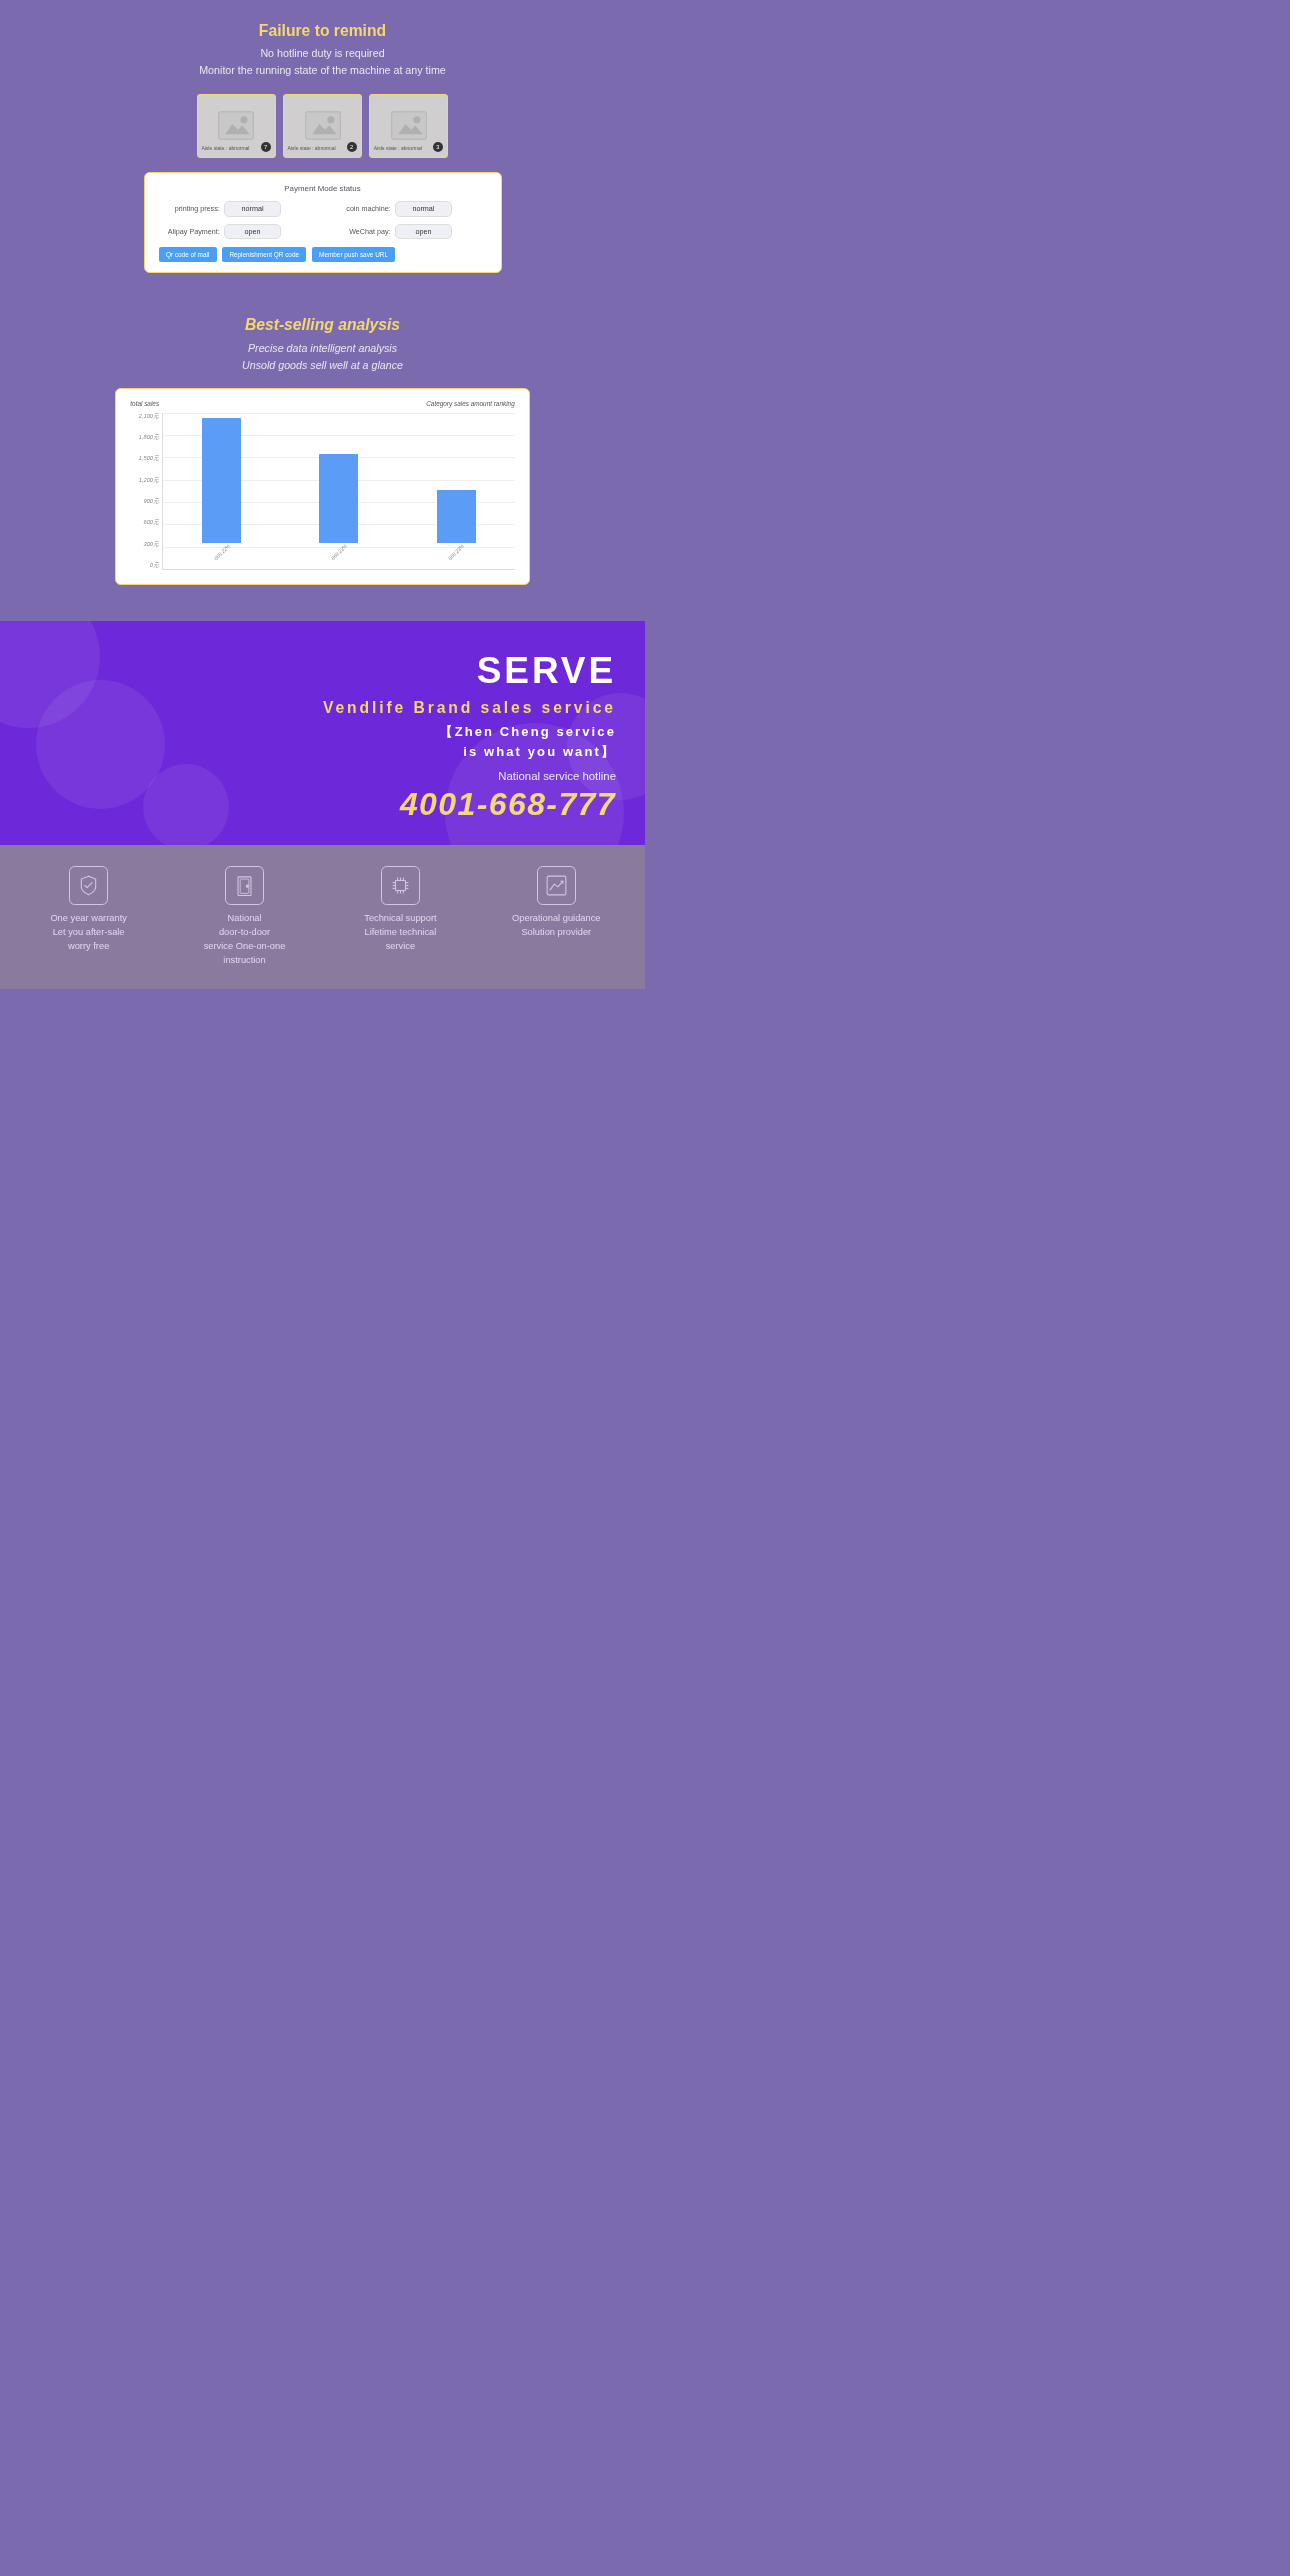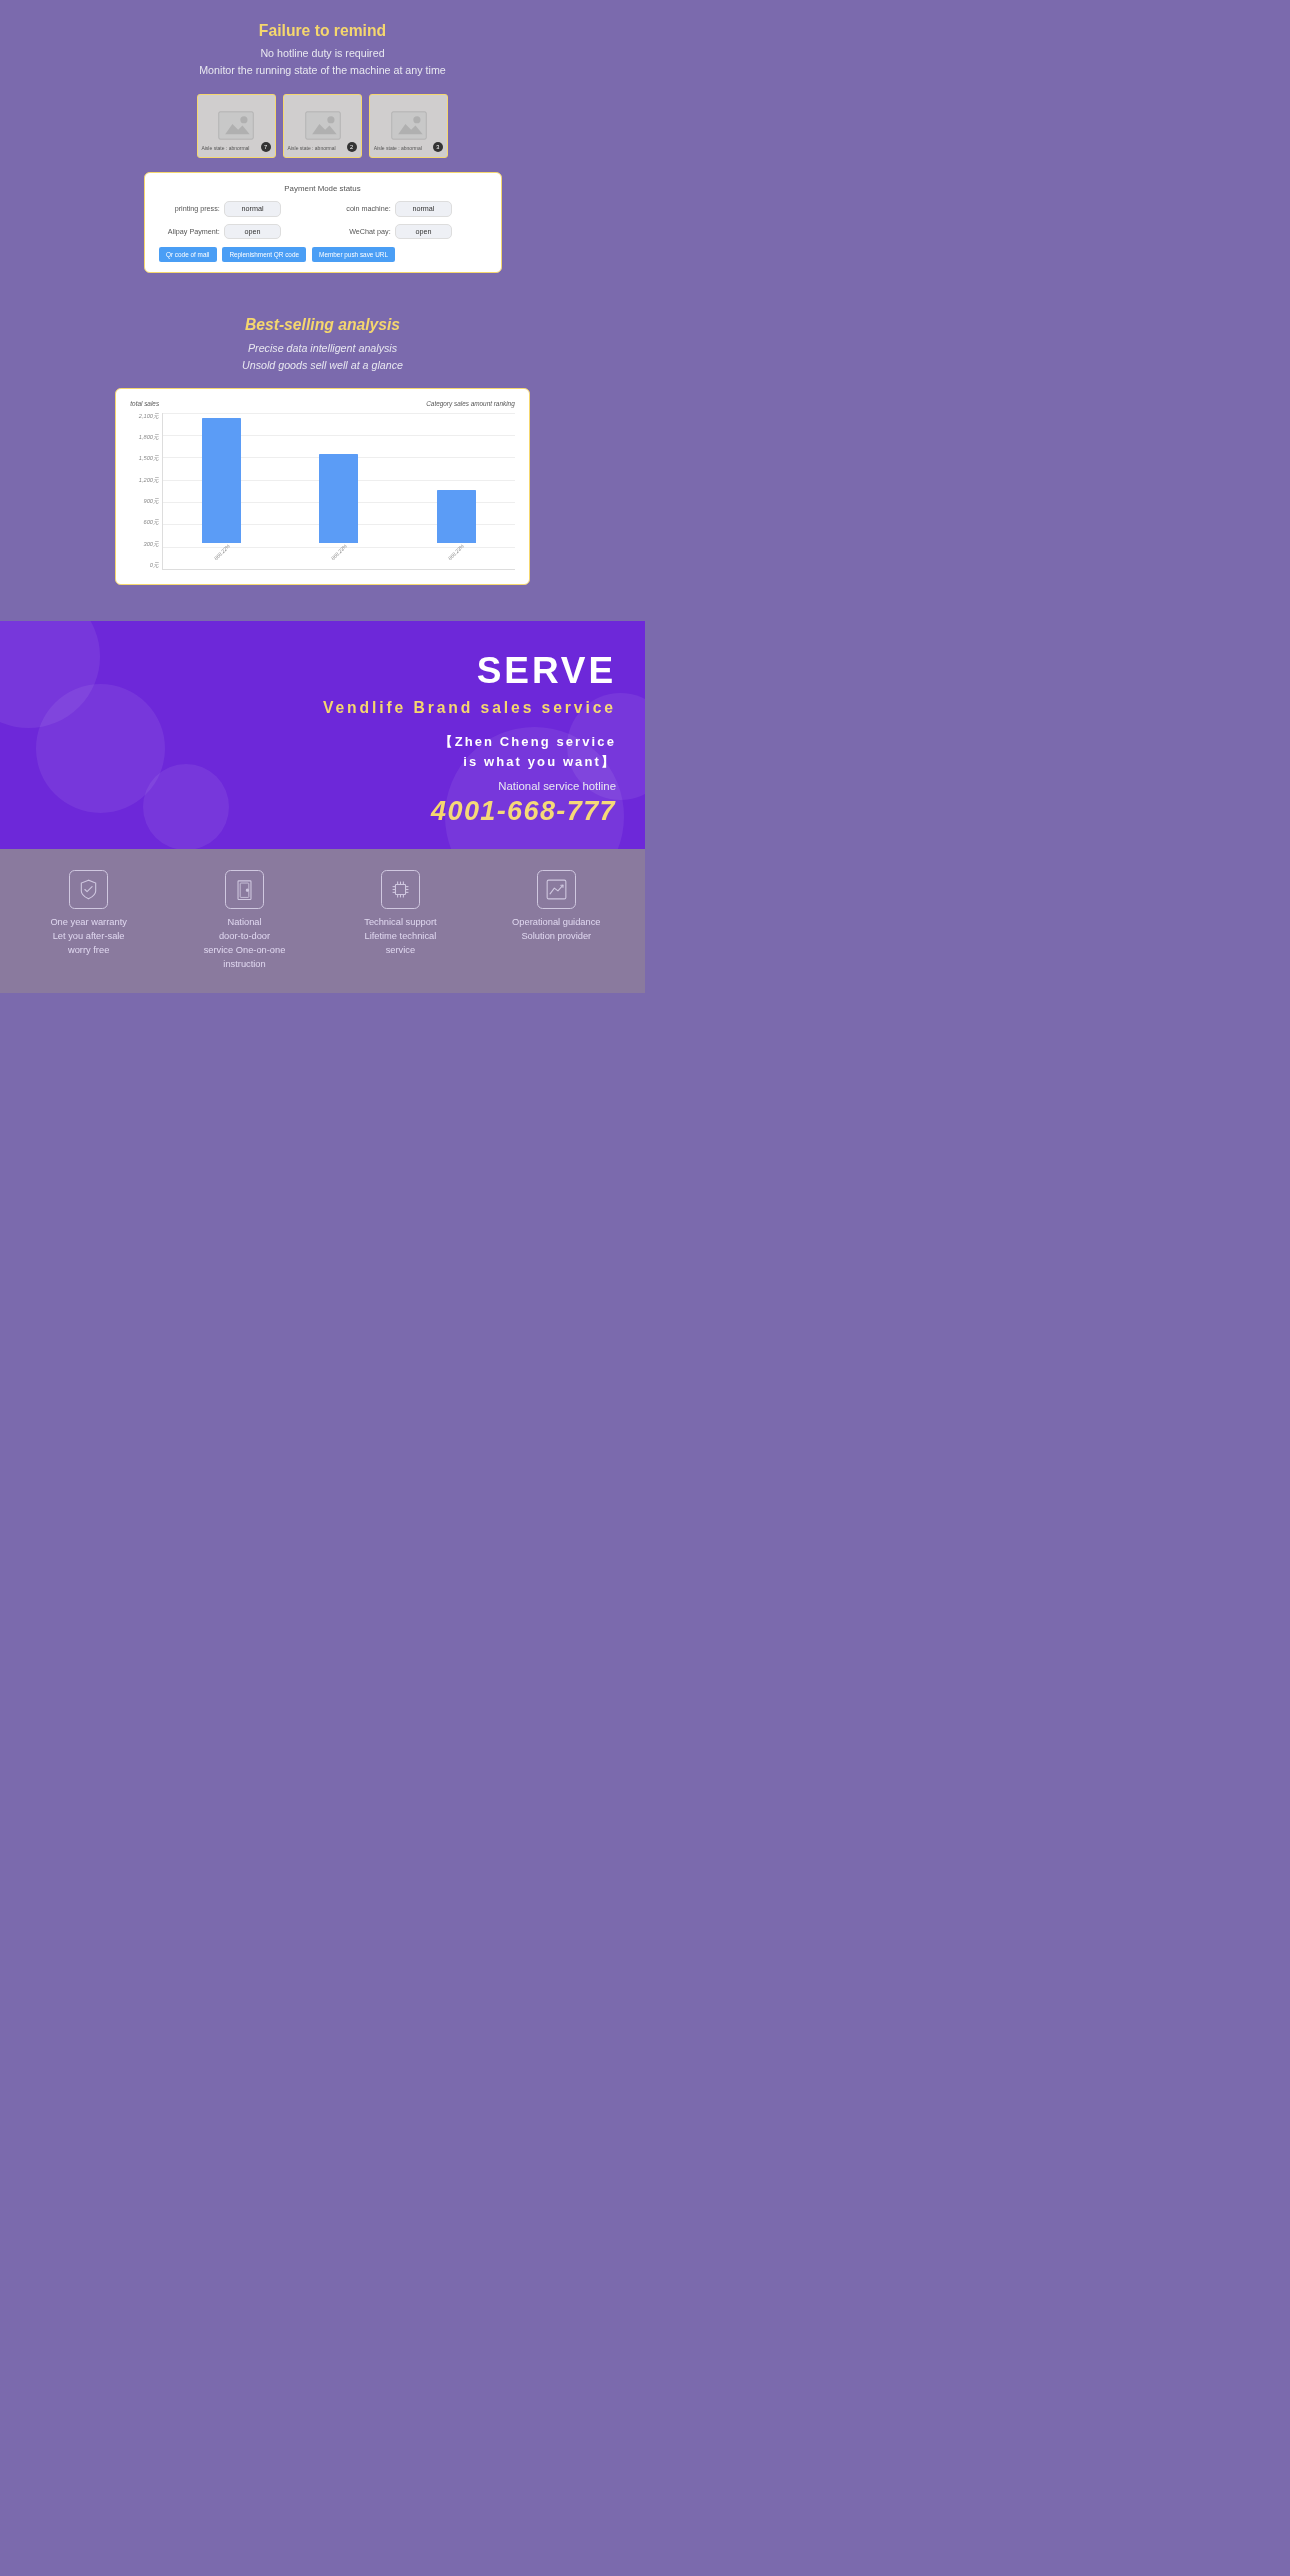--- a/index.html
+++ b/index.html
@@ -250,38 +250,38 @@
       font-size: 37px;
       font-weight: 900;
       letter-spacing: 2.9px;
       margin-bottom: 7.2px;
     }
     .section-serve .serve-brand {
       color: #f5d76e;
       font-size: 15.7px;
       font-weight: bold;
       letter-spacing: 2.9px;
-      margin-bottom: 15px;
+      margin-bottom: 5px;
     }
     .section-serve .serve-slogan {
       color: #fff;
       font-size: 13px;
       font-weight: bold;
       letter-spacing: 2.1px;
       line-height: 1.5;
       margin-bottom: 8.6px;
     }
     .section-serve .serve-hotline-label {
       color: #e8e8f0;
       font-size: 11.4px;
       margin-bottom: 4.3px;
     }
     .section-serve .serve-phone {
       color: #f5d76e;
-      font-size: 27px;
+      font-size: 32px;
       font-weight: 900;
       font-style: italic;
       letter-spacing: 1.4px;
     }
 
     
     .section-footer {
       background-color: #8a7a9e;
       padding: 21.5px 14.3px;
     }

